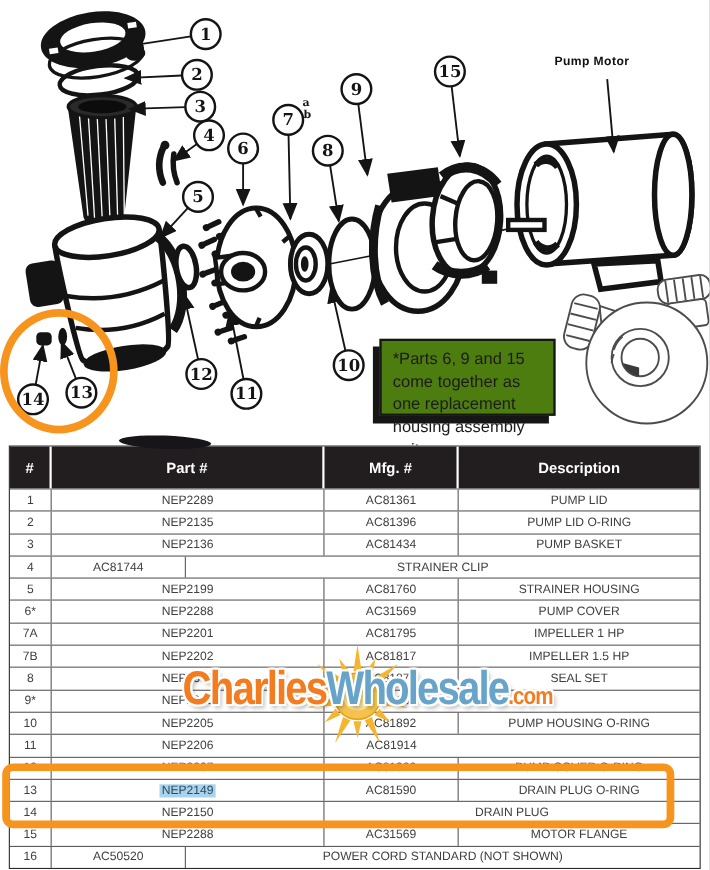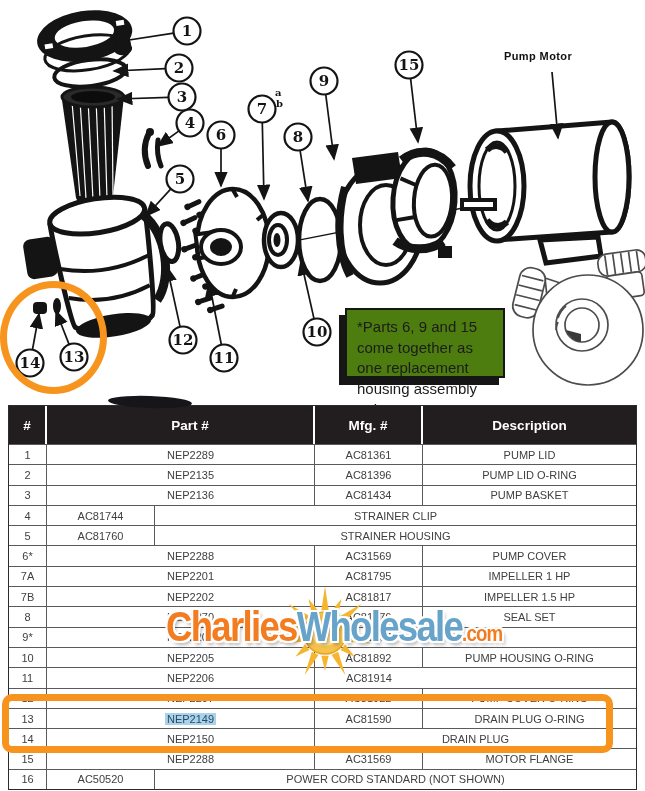--- a/index.html
+++ b/index.html
@@ -55,22 +55,22 @@
   .thead{display:flex;height:38px;background:var(--header-bg);color:#fff;
     font-weight:bold;font-size:13.5px;}
   .thead .tcell{border-right:2px solid #fff;display:flex;align-items:center;justify-content:center;}
   .thead .tcell:last-child{border-right:none;}
   .trow{display:flex;height:20.3px;border-top:1px solid var(--cell-line);
     font-size:11px;color:var(--body-text);}
   .trow .tcell{border-right:1px solid var(--cell-line);display:flex;align-items:center;
     justify-content:center;overflow:hidden;}
   .trow .tcell:last-child{border-right:none;}
   .c0{width:38px;flex:none;}
-  .c1{width:248px;flex:none;margin-left:20px;}
-  .c2{width:108px;flex:none;}
+  .c1{width:248px;flex:none;}
+  .c2{width:122px;flex:none;}
   .c3{flex:1;}
   .sel{background:var(--selection-blue);color:#2b4a63;padding:0 2px;}
 </style>
 </head>
 <body>
 
 <div id="stage">
 
   <svg id="diagram-svg" width="645" height="410" viewBox="0 0 645 410">
     <defs>
@@ -356,20 +356,21 @@
           <div class="tcell c2">AC81434</div>
           <div class="tcell c3">PUMP BASKET</div>
         </div>
         <div class="trow">
           <div class="tcell c0">4</div>
           <div class="tcell c2">AC81744</div>
           <div class="tcell c3">STRAINER CLIP</div>
         </div>
         <div class="trow">
           <div class="tcell c0">5</div>
+          <div class="tcell c1">NEP2199</div>
           <div class="tcell c2">AC81760</div>
           <div class="tcell c3">STRAINER HOUSING</div>
         </div>
         <div class="trow">
           <div class="tcell c0">6*</div>
           <div class="tcell c1">NEP2288</div>
           <div class="tcell c2">AC31569</div>
           <div class="tcell c3">PUMP COVER</div>
         </div>
         <div class="trow">

